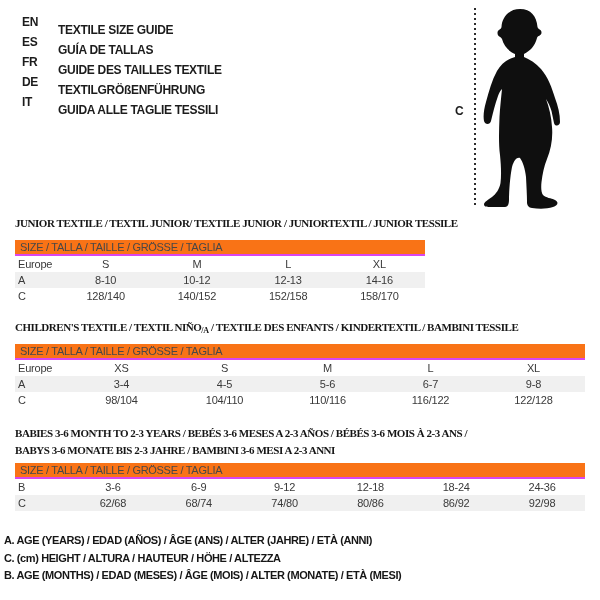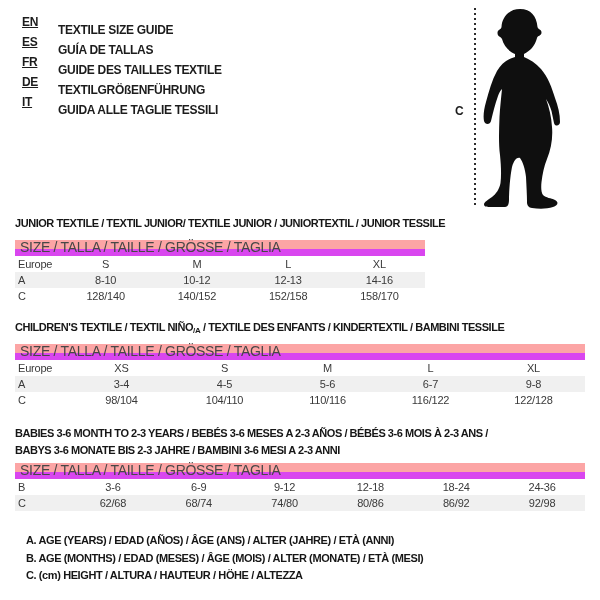--- a/index.html
+++ b/index.html
@@ -9,21 +9,20 @@
     position:relative; width:600px; height:600px; background:#ffffff;
     overflow:hidden; color:#2e2e2e;
   }
 
   
   .lang-list { position:absolute; left:22px; top:12px; }
   .lang-row { display:flex; height:20px; align-items:center; }
   .lang-code {
     width:36px; font-weight:bold; font-size:12px; color:#1c1c1c;
     letter-spacing:-0.3px;
-    text-decoration:underline;
   }
   .lang-label {
     font-weight:bold; font-size:12px; color:#1c1c1c; letter-spacing:-0.3px;
     white-space:nowrap;
     margin-top:16px;
   }
 
   
   .measure-line {
     position:absolute; left:474px; top:8px; width:2px; height:198px;
@@ -31,45 +30,45 @@
   }
   .measure-label {
     position:absolute; left:455px; top:104px; font-size:12px; font-weight:600;
     color:#1c1c1c;
   }
   .baby-figure { position:absolute; left:479px; top:7px; width:92px; height:202px; }
 
   
   .tbl-title {
     position:absolute; left:15px; font-weight:bold; font-size:11px;
-    color:#161616; letter-spacing:-0.45px; white-space:nowrap;
+    color:#161616; letter-spacing:-0.45px; white-space:nowrap;font-family:Liberation Serif, serif;
   }
   .t1-title { top:217px; }
   .t2-title { top:321px; }
   .t3-title { top:425px; line-height:16.5px; }
   .sub-a { font-size:8px; vertical-align:-2px; letter-spacing:-0.3px; }
 
   
   .size-table { position:absolute; left:15px; }
   .size-table.t1 { top:240px; width:410px; --lblw:45px; }
   .size-table.t2 { top:344px; width:570px; --lblw:55px; }
   .size-table.t3 { top:463px; width:570px; --lblw:55px; }
   .size-bar {
-    height:16px; line-height:15px; background:#fca5a5; color:#474747;
-    font-size:14px; letter-spacing:-0.3px; padding-left:5px;
-    border-bottom:7px solid #d946ef; white-space:nowrap;
+    height:16px; line-height:15px; background:#f97316; color:#474747;
+    font-size:11px; letter-spacing:-0.3px; padding-left:5px;
+    border-bottom:2px solid #d946ef; white-space:nowrap;
   }
   .trow { display:flex; height:16px; line-height:16px; font-size:11px;
     color:#3a3a3a; letter-spacing:-0.2px; }
   .trow.striped { background:#f0f0f0; }
   .trow .lbl { width:var(--lblw); padding-left:3px; }
   .trow .cell { flex:1; text-align:center; }
 
   
-  .legend { position:absolute; left:26px; top:532px; }
+  .legend { position:absolute; left:4px; top:532px; }
   .legend-line {
     font-weight:bold; font-size:11px; color:#161616; letter-spacing:-0.4px;
     line-height:17.5px; white-space:nowrap;
   }
 </style>
 </head>
 <body>
 
 <div class="canvas">
 
@@ -193,17 +192,17 @@
       <span class="cell">68/74</span>
       <span class="cell">74/80</span>
       <span class="cell">80/86</span>
       <span class="cell">86/92</span>
       <span class="cell">92/98</span>
     </div>
   </div>
 
   <div class="legend">
     <div class="legend-line">A. AGE (YEARS) / EDAD (AÑOS) / ÂGE (ANS) / ALTER (JAHRE) / ETÀ (ANNI)</div>
+    <div class="legend-line">C. (cm) HEIGHT / ALTURA / HAUTEUR / HÖHE / ALTEZZA</div>
     <div class="legend-line">B. AGE (MONTHS) / EDAD (MESES) / ÂGE (MOIS) / ALTER (MONATE) / ETÀ (MESI)</div>
-    <div class="legend-line">C. (cm) HEIGHT / ALTURA / HAUTEUR / HÖHE / ALTEZZA</div>
   </div>
 
 </div>
 
 </body></html>

